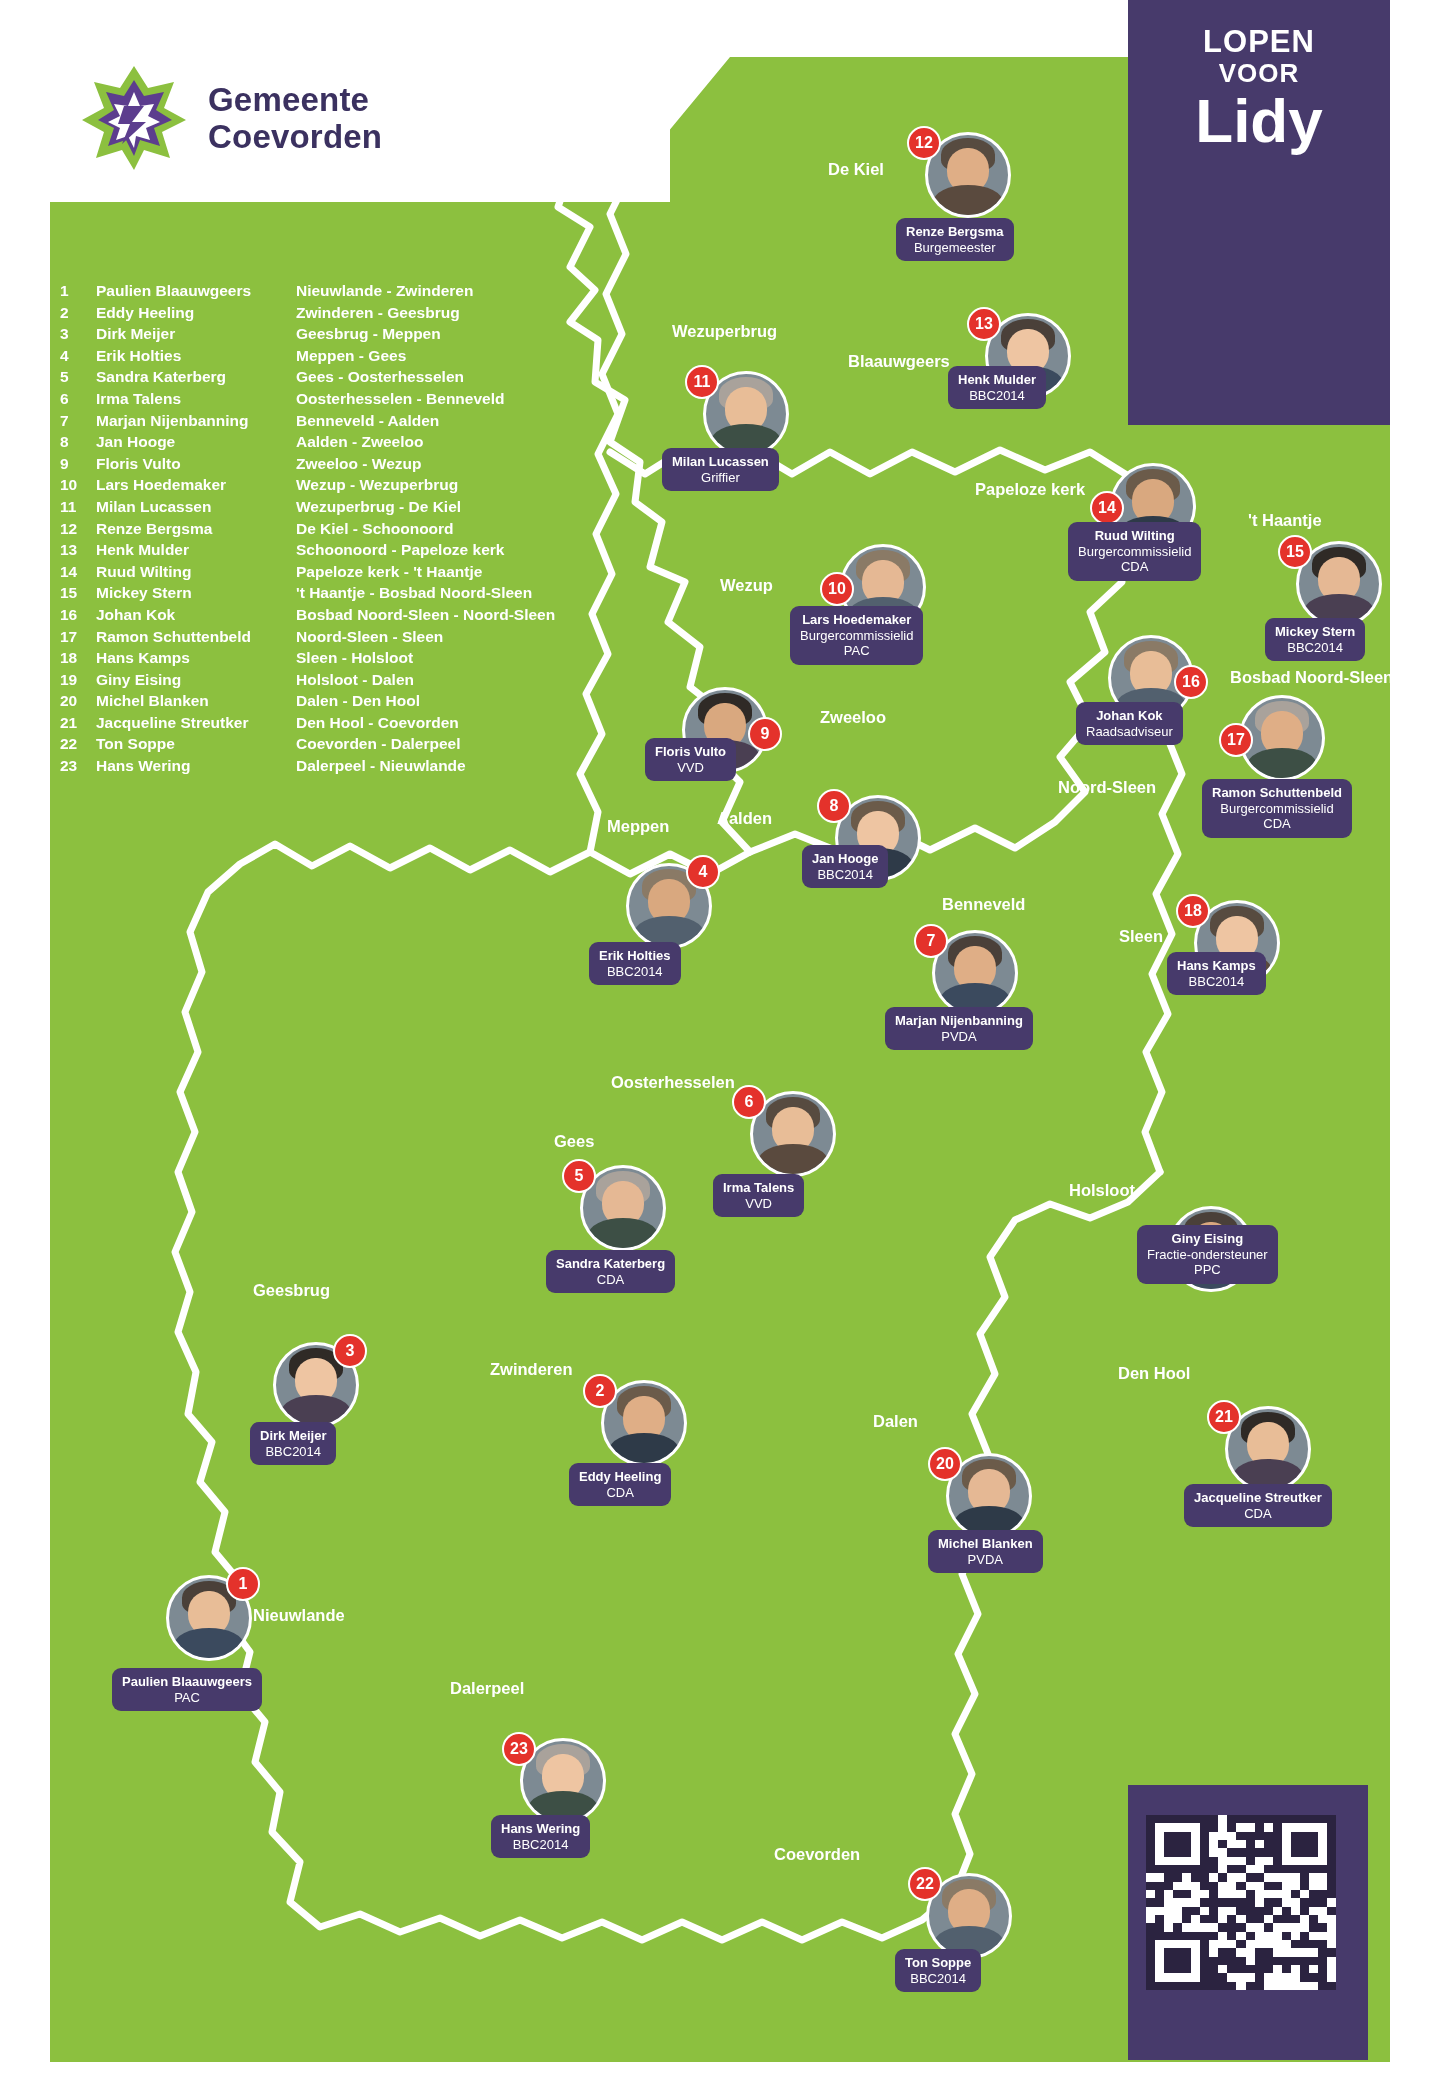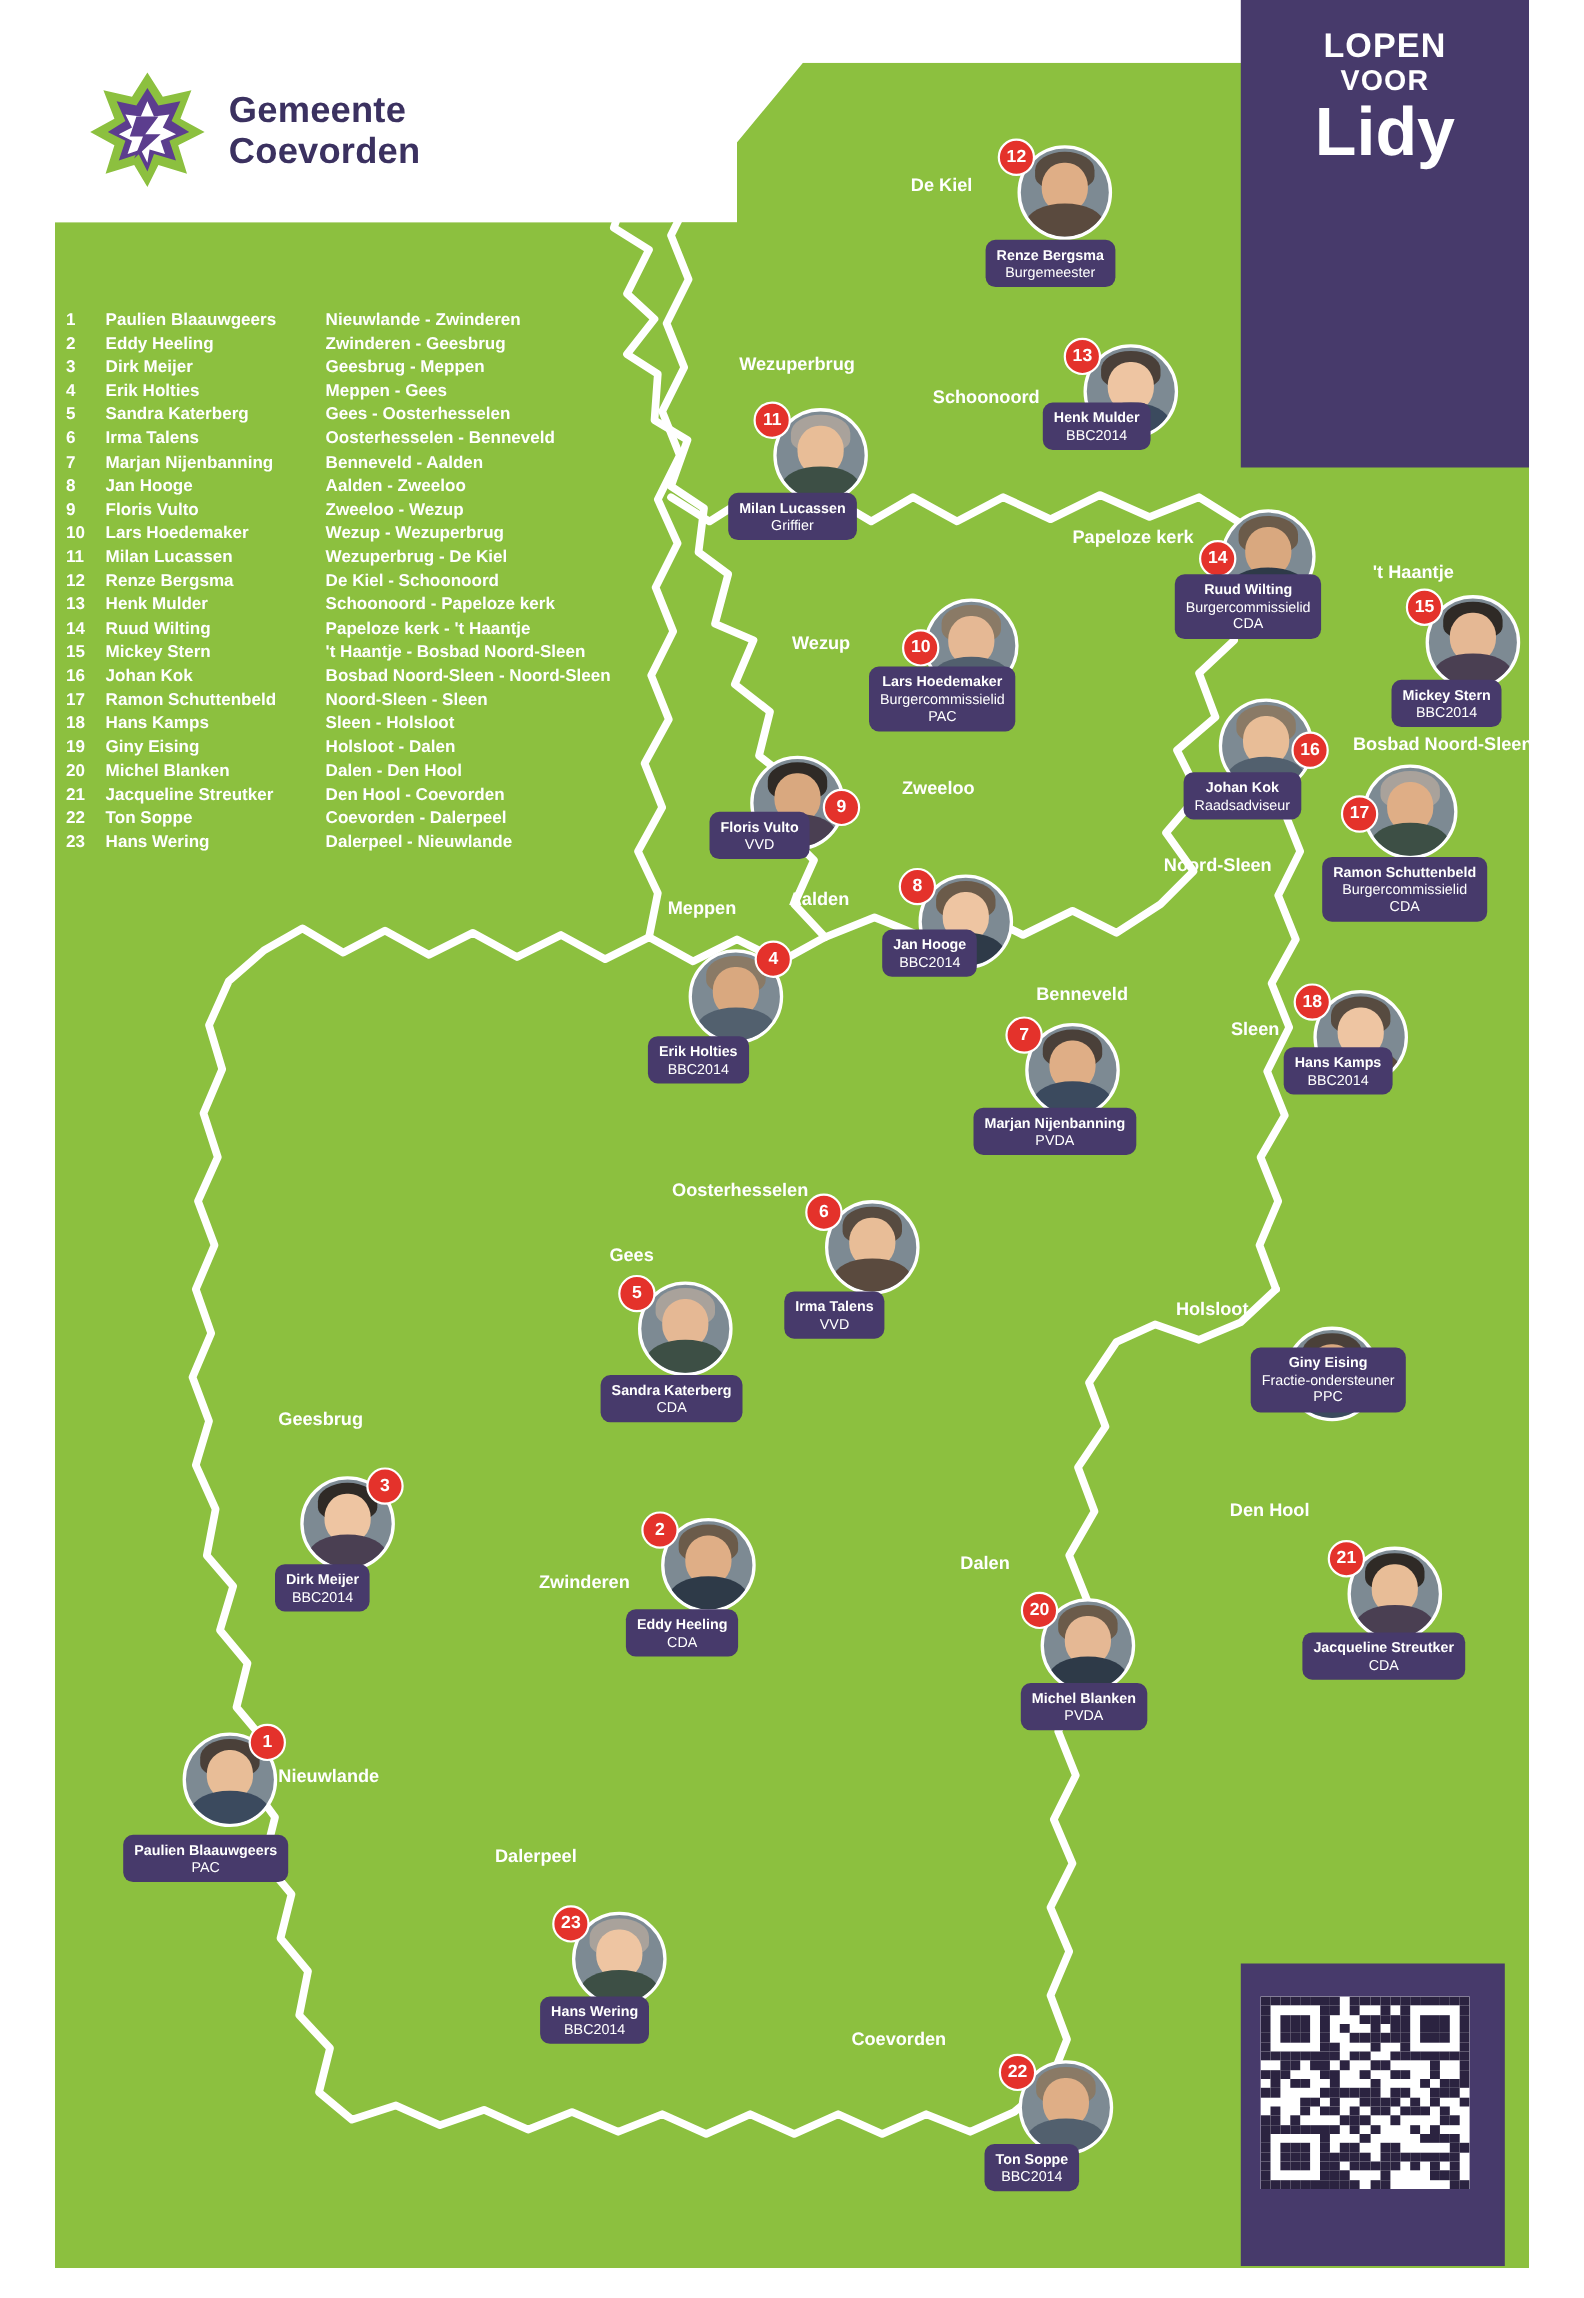--- a/index.html
+++ b/index.html
@@ -561,36 +561,36 @@
         <div class="qr-px" style="left: 99.5238px; top: 166.667px; width: 9.04762px; height: 8.33333px;"></div>
         <div class="qr-px" style="left: 108.571px; top: 166.667px; width: 9.04762px; height: 8.33333px;"></div>
         <div class="qr-px" style="left: 171.905px; top: 166.667px; width: 9.04762px; height: 8.33333px;"></div>
         <div class="qr-px" style="left: 180.952px; top: 166.667px; width: 9.04762px; height: 8.33333px;"></div>
       </div>
   </div>
 
   <div id="places-layer">
       <div class="place" style="left: 828px; top: 160px;">De Kiel</div>
       <div class="place" style="left: 672px; top: 322px;">Wezuperbrug</div>
-      <div class="place" style="left: 848px; top: 352px;">Schoonoord</div>
+      <div class="place" style="left: 848px; top: 352px;">Blaauwgeers</div>
       <div class="place" style="left: 975px; top: 480px; text-align: right;">Papeloze kerk</div>
       <div class="place" style="left: 1248px; top: 511px;">'t Haantje</div>
       <div class="place" style="left: 720px; top: 576px;">Wezup</div>
       <div class="place" style="left: 1230px; top: 668px;">Bosbad Noord-Sleen</div>
       <div class="place" style="left: 820px; top: 708px;">Zweeloo</div>
       <div class="place" style="left: 1058px; top: 778px;">Noord-Sleen</div>
       <div class="place" style="left: 717px; top: 809px;">Aalden</div>
       <div class="place" style="left: 607px; top: 817px;">Meppen</div>
       <div class="place" style="left: 942px; top: 895px;">Benneveld</div>
       <div class="place" style="left: 1119px; top: 927px; text-align: right;">Sleen</div>
       <div class="place" style="left: 611px; top: 1073px;">Oosterhesselen</div>
       <div class="place" style="left: 554px; top: 1132px;">Gees</div>
       <div class="place" style="left: 1069px; top: 1181px;">Holsloot</div>
       <div class="place" style="left: 253px; top: 1281px;">Geesbrug</div>
-      <div class="place" style="left: 490px; top: 1430px;">Zwinderen</div>
+      <div class="place" style="left: 490px; top: 1360px;">Zwinderen</div>
       <div class="place" style="left: 1118px; top: 1364px;">Den Hool</div>
       <div class="place" style="left: 873px; top: 1412px;">Dalen</div>
       <div class="place" style="left: 253px; top: 1606px;">Nieuwlande</div>
       <div class="place" style="left: 450px; top: 1679px;">Dalerpeel</div>
       <div class="place" style="left: 774px; top: 1845px;">Coevorden</div>
     </div>
   <div id="markers-layer">
       <div class="marker" style="left: 0px; top: 0px;">
         <div class="photo" style="position: absolute; left: 166px; top: 1575px;">
           <div class="bg" style="background:linear-gradient(160deg,#93aa93,#63776b);position:absolute;inset:0"></div>

